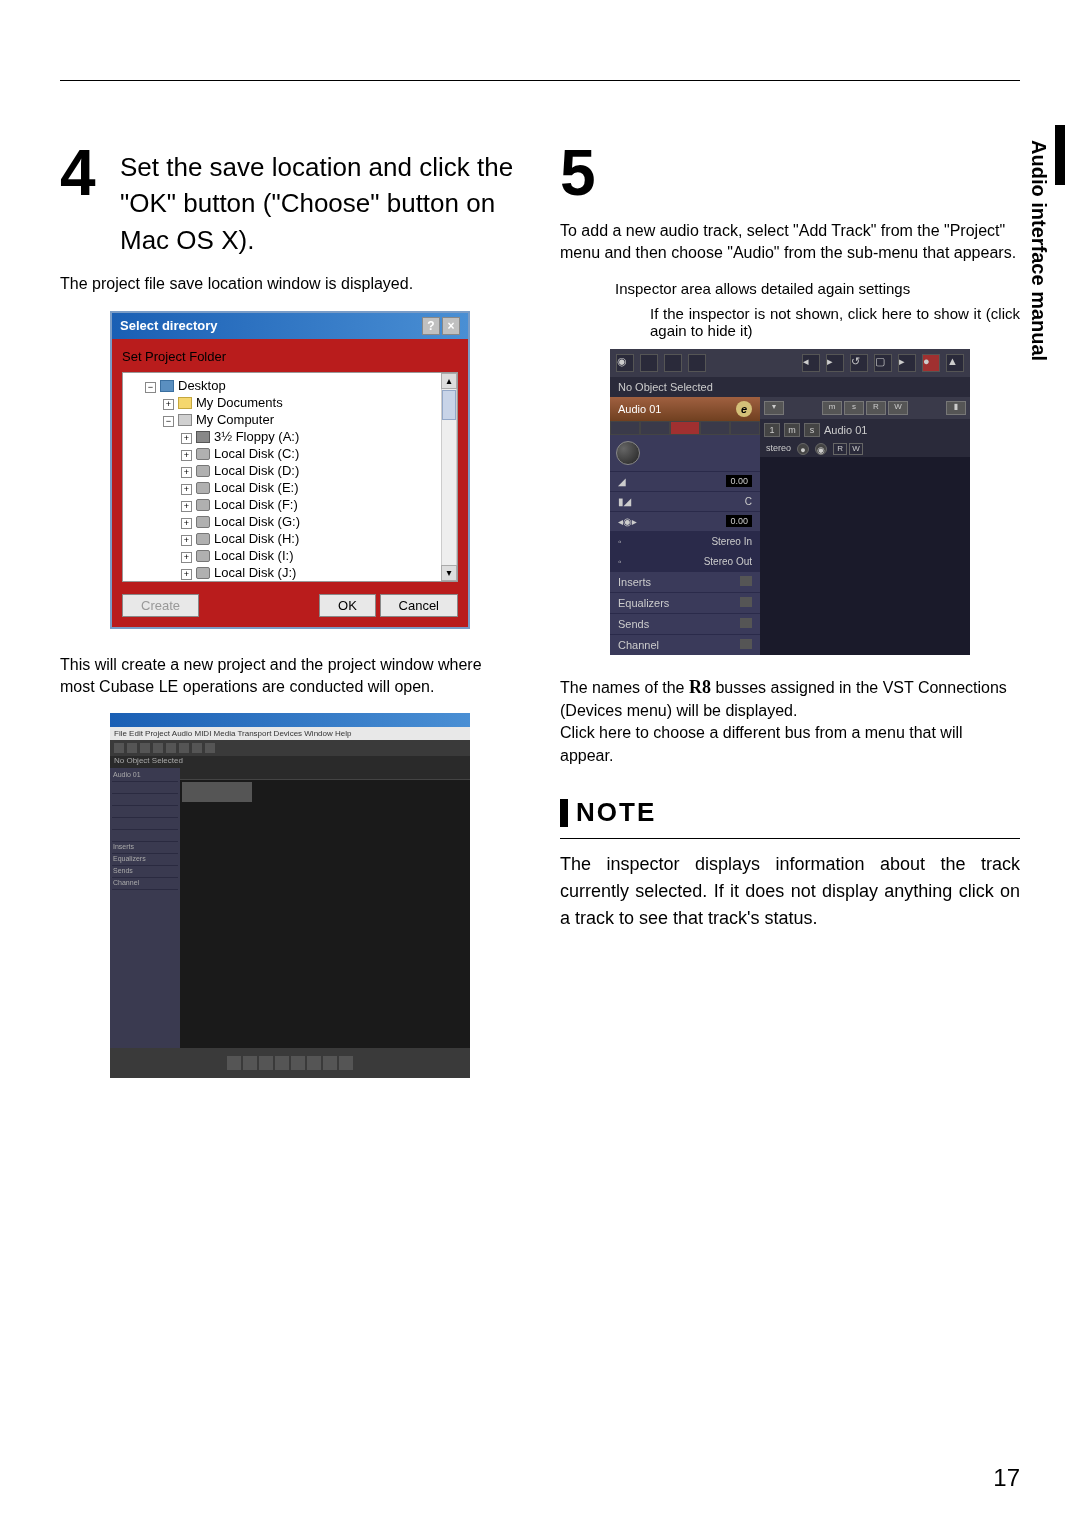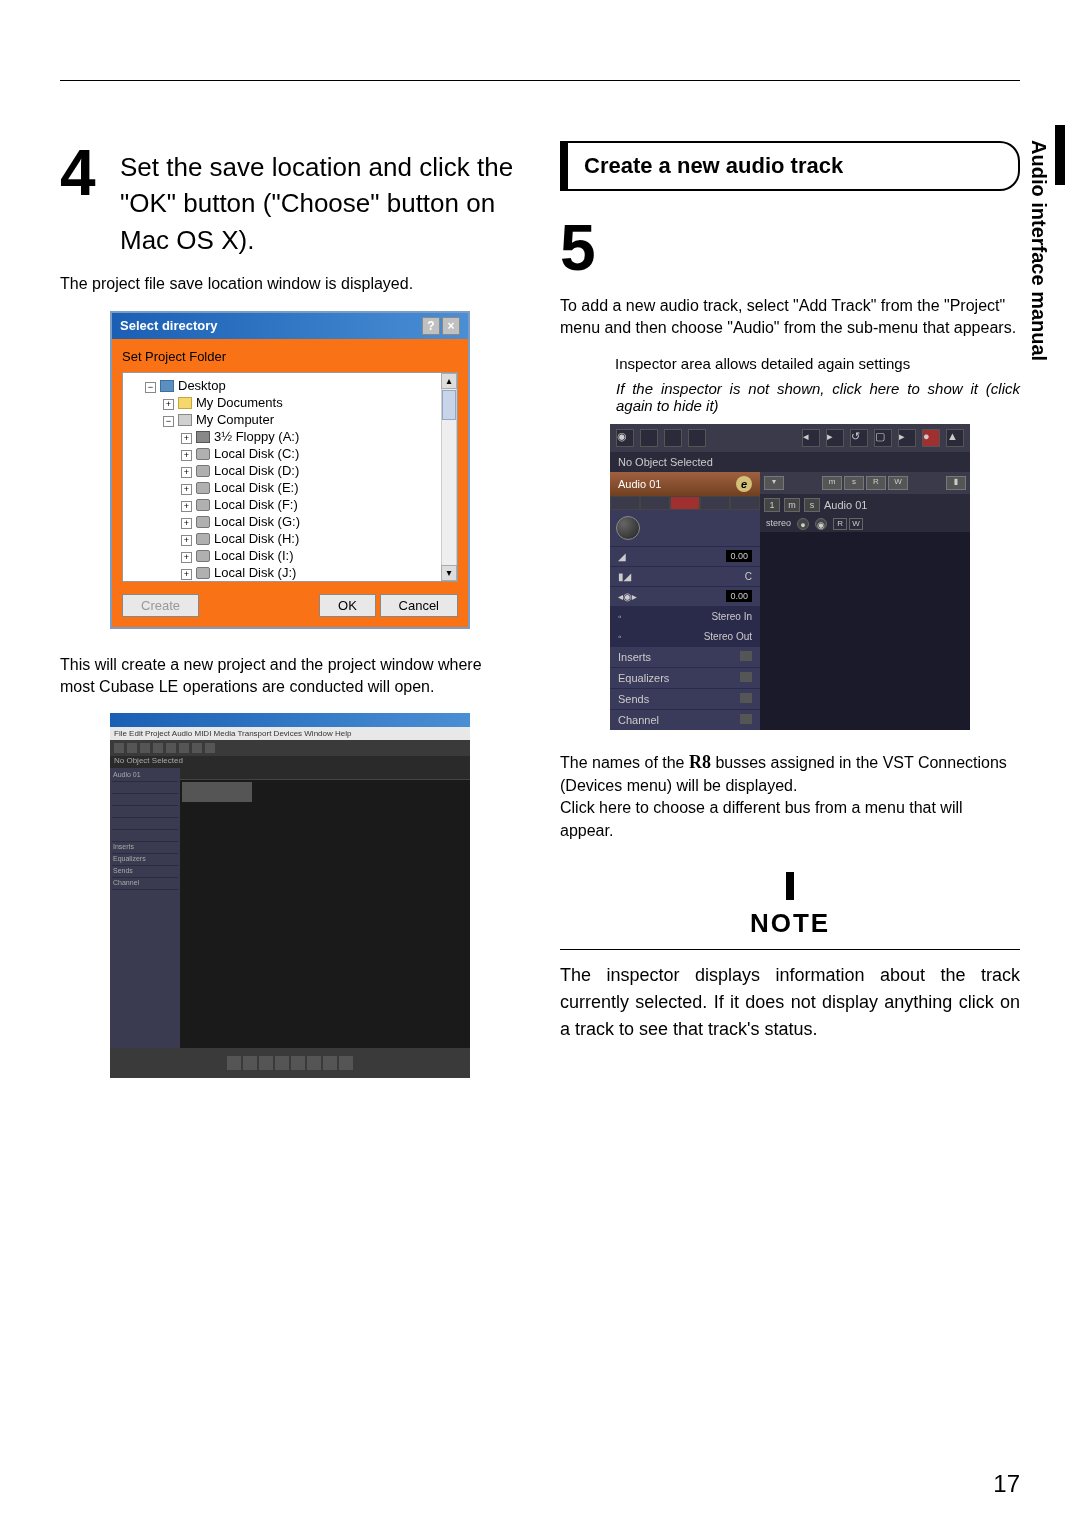--- a/index.html
+++ b/index.html
@@ -3,30 +3,30 @@
 <meta charset="utf-8">
 <style>
   * { box-sizing: border-box; margin: 0; padding: 0; }
   body { font-family: Arial, Helvetica, sans-serif; background: #fff; color: #000; width: 1080px; height: 1532px; position: relative; }
   .page { padding: 80px 60px 40px 60px; position: relative; height: 100%; }
   .hr-top { border: none; border-top: 1px solid #000; margin-bottom: 60px; }
   .columns { display: flex; gap: 40px; }
   .col { flex: 1; }
   .side-label { position: absolute; right: 30px; top: 140px; writing-mode: vertical-rl; text-orientation: mixed; font-size: 20px; font-weight: bold; }
   .side-tab { position: absolute; right: 15px; top: 125px; width: 10px; height: 60px; background: #000; }
-  .page-num { position: absolute; right: 60px; bottom: 34px; font-size: 24px; }
+  .page-num { position: absolute; right: 60px; bottom: 40px; font-size: 24px; }
   .step { display: flex; gap: 10px; margin-bottom: 15px; }
   .step-num { font-size: 64px; font-weight: bold; line-height: 1; width: 50px; flex-shrink: 0; }
   .step-text { font-size: 26px; line-height: 1.4; padding-top: 8px; }
   .step-sub { font-size: 16px; margin-left: 0; margin-bottom: 15px; line-height: 1.4; }
   .dialog { border: 2px solid #7a9cc6; width: 360px; margin: 0 auto 20px auto; background: #f0f0f0; font-size: 13px; }
   .dialog-title { background: linear-gradient(to right, #1a5fb4, #4a8fd4); color: #fff; padding: 4px 8px; font-weight: bold; display: flex; justify-content: space-between; align-items: center; }
   .dialog-title-btns { display: flex; gap: 2px; }
   .dialog-title-btn { width: 18px; height: 18px; background: #c0c0c0; border: 1px solid #888; display: flex; align-items: center; justify-content: center; font-size: 12px; }
-  .dialog-body { padding: 10px; background: #f97316; }
+  .dialog-body { padding: 10px; background: #b91c1c; }
   .dialog-label { margin-bottom: 8px; }
   .tree { border: 1px solid #999; background: #fff; height: 210px; overflow-y: auto; padding: 4px; position: relative; }
   .tree-item { padding: 1px 0; white-space: nowrap; }
   .tree .indent-1 { padding-left: 18px; }
   .tree .indent-2 { padding-left: 36px; }
   .tree .indent-3 { padding-left: 54px; }
   .expander { display: inline-block; width: 11px; height: 11px; border: 1px solid #888; text-align: center; line-height: 9px; font-size: 9px; margin-right: 4px; background: #fff; color: #000; }
   .tree-icon { display: inline-block; width: 14px; height: 12px; margin-right: 4px; vertical-align: middle; }
   .icon-desktop { background: #5a8fc0; border: 1px solid #3a6fa0; }
   .icon-folder { background: #f5d76e; border: 1px solid #c5a73e; }
@@ -50,21 +50,21 @@
   .pw-main { display: flex; height: 280px; }
   .pw-inspector { width: 70px; background: #3a3a50; padding: 2px; }
   .pw-insp-row { height: 12px; border-bottom: 1px solid #2a2a40; font-size: 7px; padding: 1px; }
   .pw-tracks { flex: 1; background: #1a1a1a; position: relative; }
   .pw-trackhead { width: 70px; height: 20px; background: #555; margin: 2px; }
   .pw-ruler { height: 12px; background: #2a2a2a; border-bottom: 1px solid #444; }
   .pw-transport { background: #3a3a3a; height: 30px; display: flex; align-items: center; justify-content: center; gap: 2px; }
   .pw-trans-btn { width: 14px; height: 14px; background: #555; }
   .section-header { border: 2px solid #000; border-left: 8px solid #000; border-radius: 0 20px 20px 0; padding: 10px 16px; font-size: 22px; font-weight: bold; margin-bottom: 25px; }
   .annotation { font-size: 15px; margin-left: 55px; position: relative; margin-bottom: 4px; }
-  .annotation.right { text-align: left; margin-left: 56px; font-style: italic; }
+  .annotation.right { text-align: left; margin-left: 90px; }
   .cubase-panel { width: 360px; margin: 10px auto 20px auto; background: #1a1a2a; position: relative; font-size: 11px; color: #ccc; }
   .cp-toolbar { background: #3a3a4a; height: 28px; display: flex; align-items: center; padding: 0 6px; gap: 6px; }
   .cp-tool { width: 18px; height: 18px; background: #2a2a3a; border: 1px solid #555; }
   .cp-tool.red { background: #a03030; }
   .cp-info { background: #2a2a3a; padding: 4px 8px; font-size: 11px; }
   .cp-track-header { display: flex; }
   .cp-inspector { width: 150px; background: #3a3a5a; }
   .cp-insp-title { background: linear-gradient(to bottom, #a06040, #704020); color: #fff; padding: 4px 8px; display: flex; justify-content: space-between; align-items: center; }
   .cp-insp-title .e-icon { width: 16px; height: 16px; background: #d4c078; border-radius: 50%; color: #000; text-align: center; font-size: 11px; line-height: 16px; font-style: italic; font-weight: bold; }
   .cp-insp-tabs { display: flex; background: #2a2a3a; }
@@ -78,21 +78,21 @@
   .cp-insp-section { background: #3a3a5a; padding: 4px 8px; font-size: 11px; border-top: 1px solid #2a2a4a; display: flex; justify-content: space-between; }
   .cp-insp-section .small-icon { width: 12px; height: 10px; background: #555; }
   .cp-trackarea { flex: 1; background: #1a1a2a; }
   .cp-trackbuttons { display: flex; gap: 2px; padding: 4px; background: #3a3a4a; }
   .cp-tb { width: 20px; height: 14px; background: #555; border: 1px solid #777; font-size: 8px; text-align: center; }
   .cp-tracklabel { display: flex; gap: 4px; padding: 4px; align-items: center; background: #2a2a3a; }
   .cp-tl-box { width: 16px; height: 14px; background: #444; border: 1px solid #666; text-align: center; font-size: 9px; line-height: 12px; }
   .cp-stereo-row { padding: 2px 6px; font-size: 9px; background: #2a2a3a; display: flex; gap: 6px; }
   .cp-rw { display: flex; gap: 2px; }
   .cp-rw-box { width: 14px; height: 12px; border: 1px solid #666; text-align: center; font-size: 8px; }
-  .note-heading { display: flex; align-items: center; gap: 8px; margin-top: 30px; margin-bottom: 10px; flex-direction: column; }
+  .note-heading { display: flex; align-items: center; gap: 8px; margin-top: 30px; margin-bottom: 10px; }
   .note-bar { width: 8px; height: 28px; background: #000; }
   .note-text { font-size: 26px; font-weight: bold; letter-spacing: 2px; }
   .note-line { border: none; border-top: 1px solid #000; margin-bottom: 12px; }
   .note-body { font-size: 18px; line-height: 1.5; text-align: justify; }
   .caption-group { position: relative; margin-bottom: 10px; }
   .r8-logo { display: inline-block; font-weight: bold; font-family: serif; font-size: 18px; }
   .below-caption { font-size: 16px; line-height: 1.4; margin-top: 15px; }
 </style>
 </head>
 <body>
@@ -191,21 +191,20 @@
           <div class="pw-trans-btn"></div>
           <div class="pw-trans-btn"></div>
           <div class="pw-trans-btn"></div>
           <div class="pw-trans-btn"></div>
           <div class="pw-trans-btn"></div>
         </div>
       </div>
     </div>
 
     <div class="col">
-      <div class="section-header">Create a new audio track</div>
 
       <div class="step">
         <div class="step-num">5</div>
       </div>
       <div class="step-sub" style="margin-left:0">To add a new audio track, select "Add Track" from the "Project" menu and then choose "Audio" from the sub-menu that appears.</div>
 
       <div class="caption-group">
         <div class="annotation">Inspector area allows detailed again settings</div>
         <div class="annotation right" style="margin-top:8px; text-align:justify">If the inspector is not shown, click here to show it (click again to hide it)</div>
       </div>

